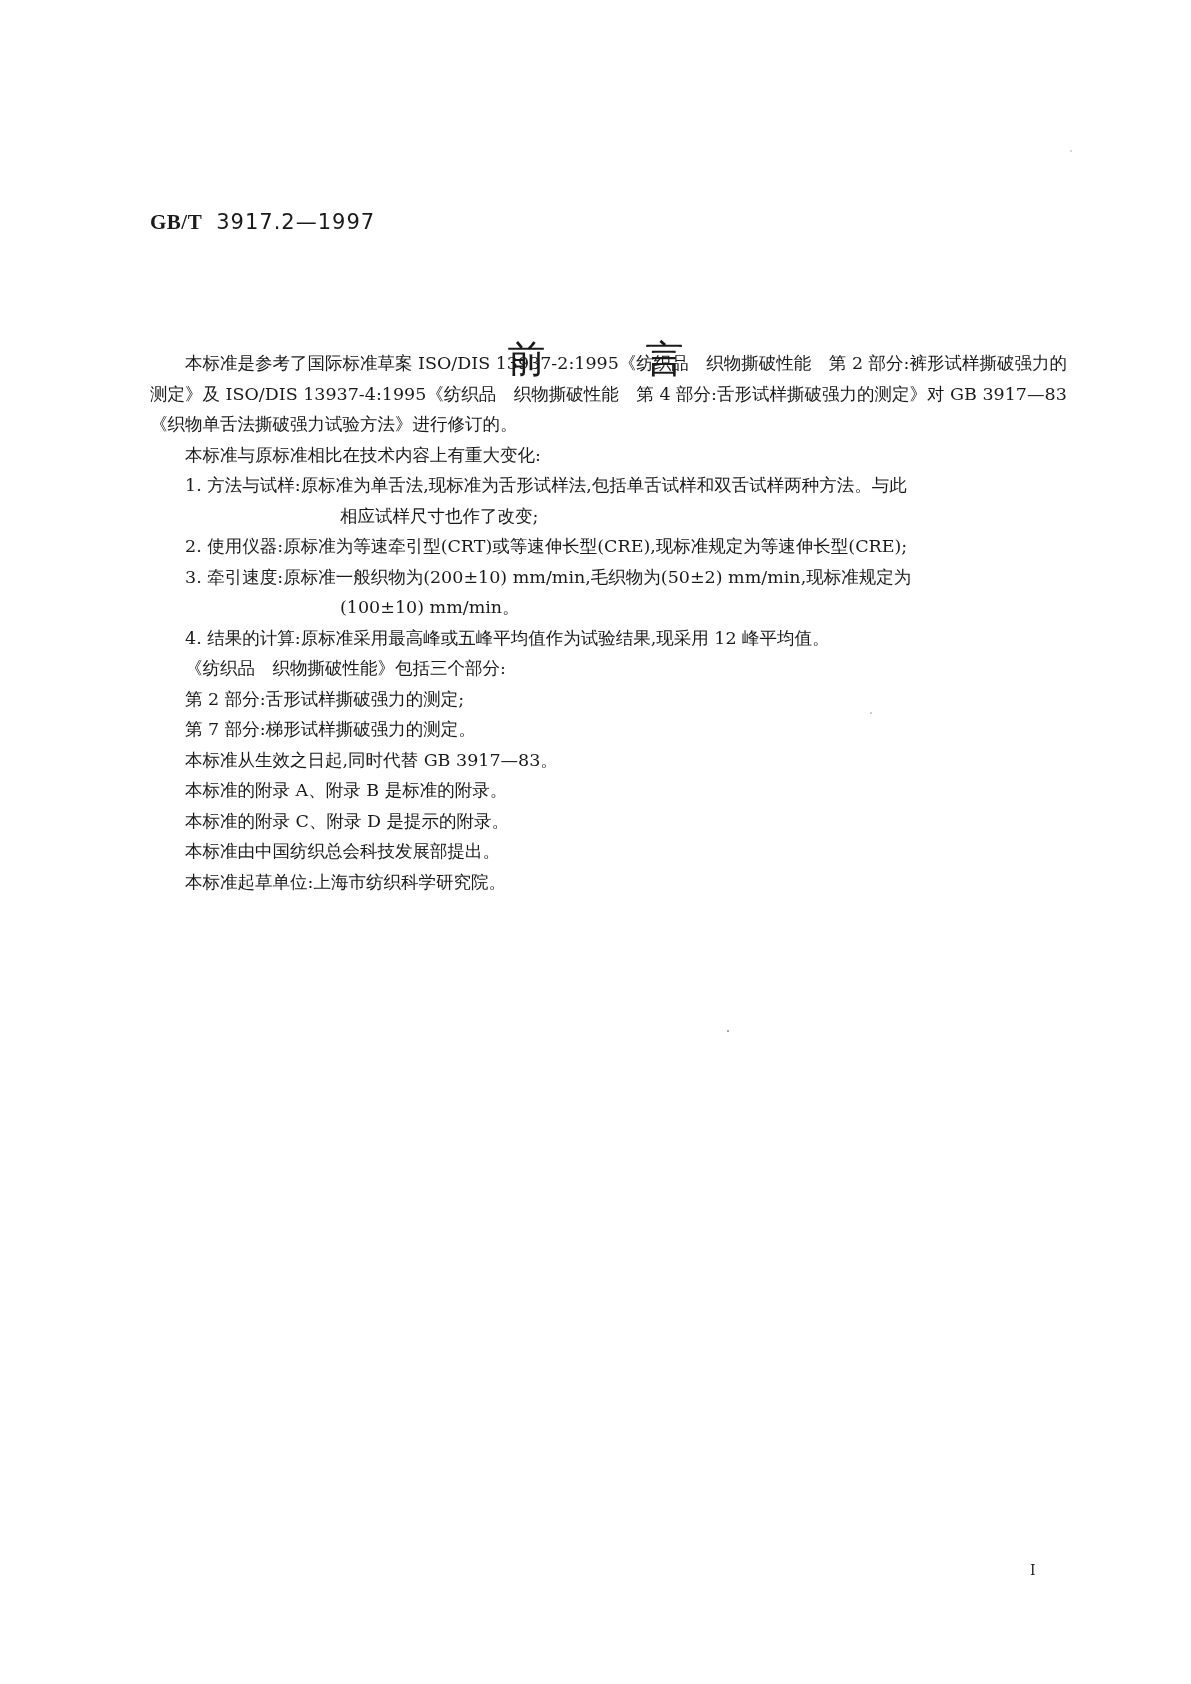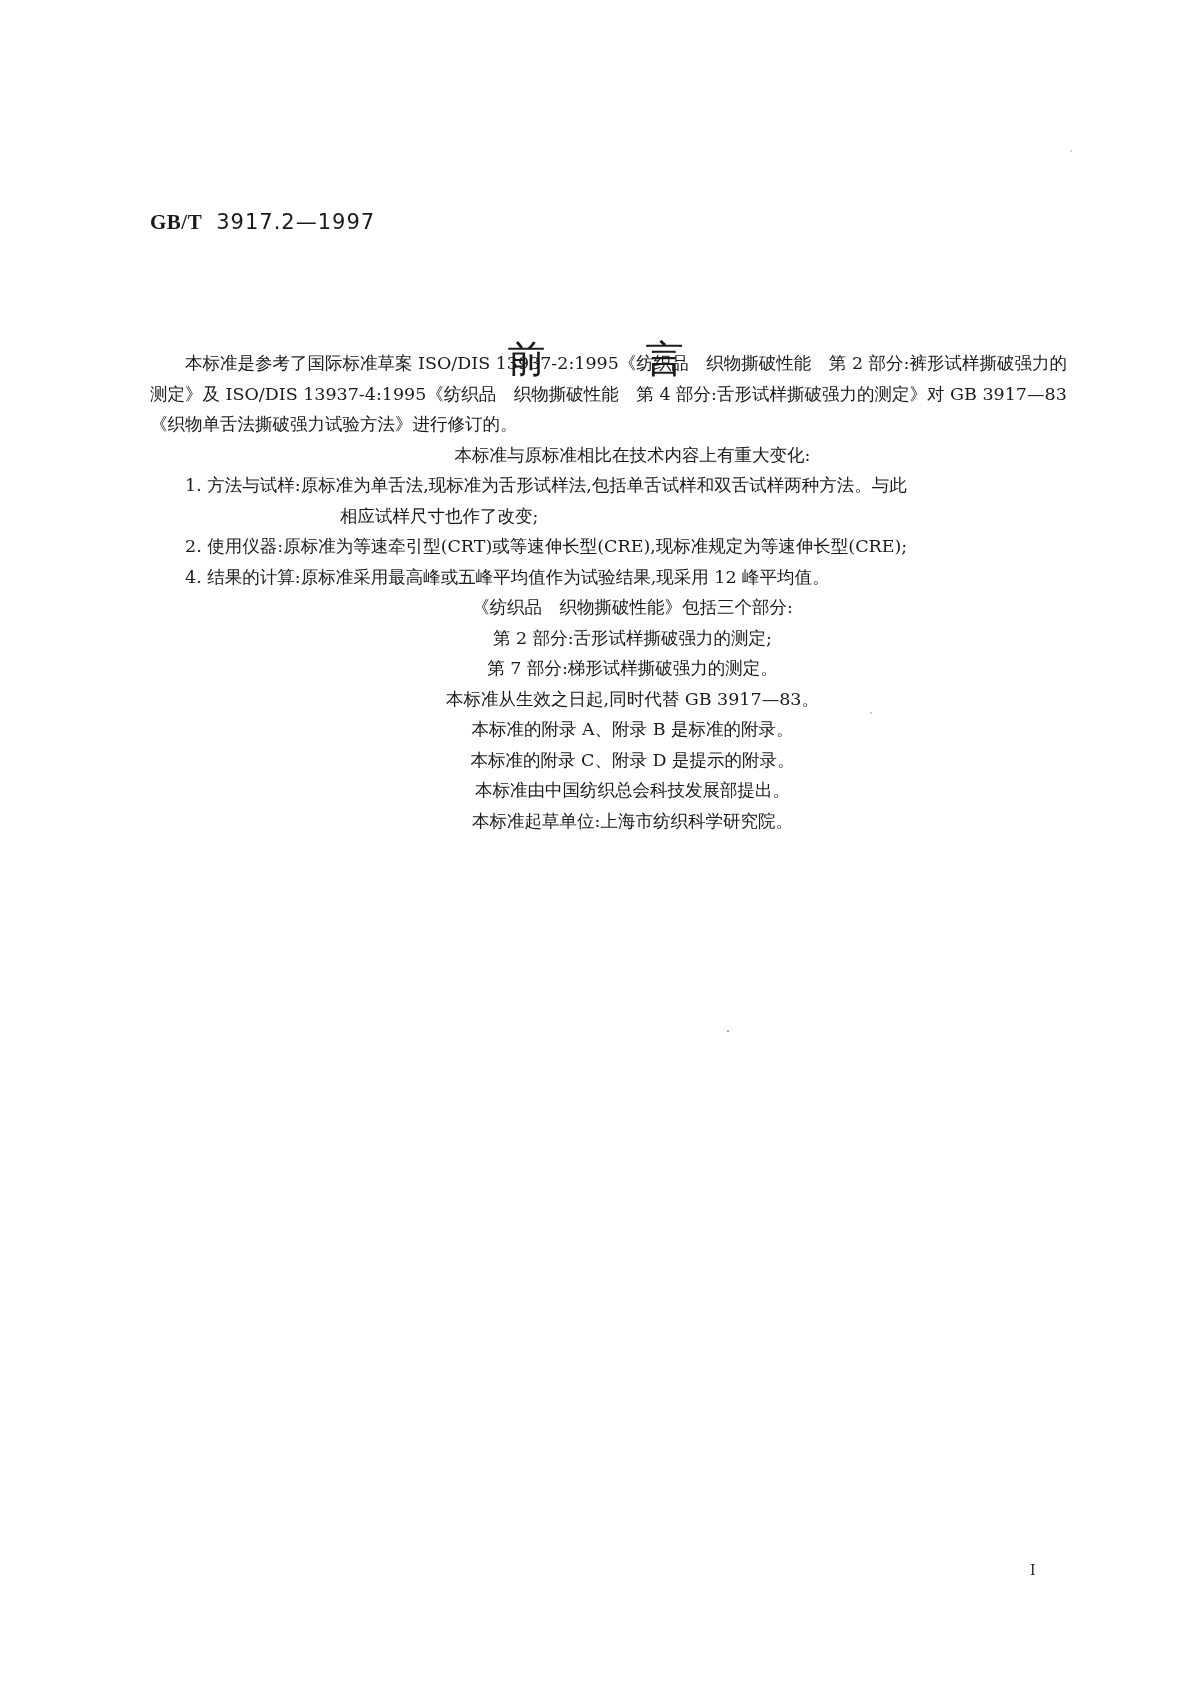--- a/index.html
+++ b/index.html
@@ -8,21 +8,21 @@
   .std-no { position: absolute; left: 150px; top: 210px; font-size: 21px; letter-spacing: 0.5px; }
   .std-no .gbt { font-family: "Liberation Serif", serif; font-weight: bold; }
   .std-no .num { font-family: "DejaVu Sans", sans-serif; margin-left: 14px; letter-spacing: 1px; }
   .title { position: absolute; top: 334px; left: 0; width: 1191px; text-align: center;
            font-size: 38px; font-weight: normal; font-family: "DejaVu Sans", sans-serif; }
   .title span { display: inline-block; }
   .title .t2 { margin-left: 100px; }
   .body { position: absolute; left: 150px; top: 348px; width: 930px; font-size: 17.5px; line-height: 30.5px; }
   .p { margin: 0; }
   .indent { text-indent: 35px; }
-  .ind1 { padding-left: 35px; text-align: center; }
+  .ind1 { padding-left: 35px; }
   .item { padding-left: 35px; }
   .item .cont { display: block; padding-left: 155px; }
   .page-num { position: absolute; left: 1030px; top: 1562px; font-size: 14px; }
   .speck { position: absolute; width: 2px; height: 2px; background: #888; border-radius: 1px; }
 </style>
 </head>
 <body>
 
 <div class="std-no">
   <span class="gbt">GB/T</span><span class="num">3917.2—1997</span>
@@ -37,20 +37,24 @@
   <p class="p ind1">本标准与原标准相比在技术内容上有重大变化:</p>
 
   <div class="item">
     <span>1. 方法与试样:原标准为单舌法,现标准为舌形试样法,包括单舌试样和双舌试样两种方法。与此</span>
     <span class="cont">相应试样尺寸也作了改变;</span>
   </div>
   <div class="item">
     <span>2. 使用仪器:原标准为等速牵引型(CRT)或等速伸长型(CRE),现标准规定为等速伸长型(CRE);</span>
   </div>
   <div class="item">
+    <span>3. 牵引速度:原标准一般织物为(200±10) mm/min,毛织物为(50±2) mm/min,现标准规定为</span>
+    <span class="cont">(100±10) mm/min。</span>
+  </div>
+  <div class="item">
     <span>4. 结果的计算:原标准采用最高峰或五峰平均值作为试验结果,现采用 12 峰平均值。</span>
   </div>
 
   <p class="p ind1">《纺织品　织物撕破性能》包括三个部分:</p>
   <p class="p ind1">第 2 部分:舌形试样撕破强力的测定;</p>
   <p class="p ind1">第 7 部分:梯形试样撕破强力的测定。</p>
 
   <p class="p ind1">本标准从生效之日起,同时代替 GB 3917—83。</p>
   <p class="p ind1">本标准的附录 A、附录 B 是标准的附录。</p>
   <p class="p ind1">本标准的附录 C、附录 D 是提示的附录。</p>

